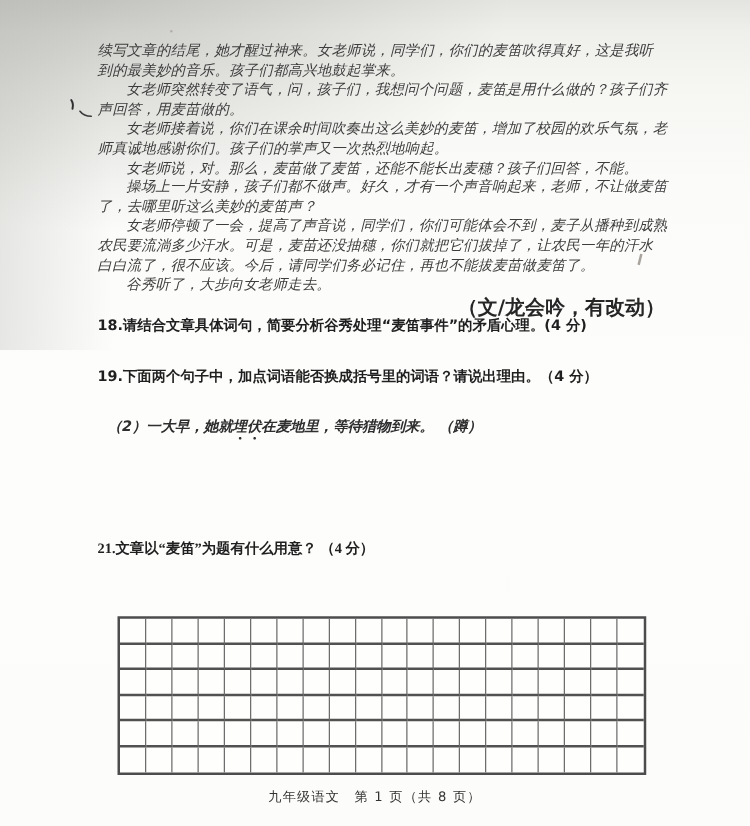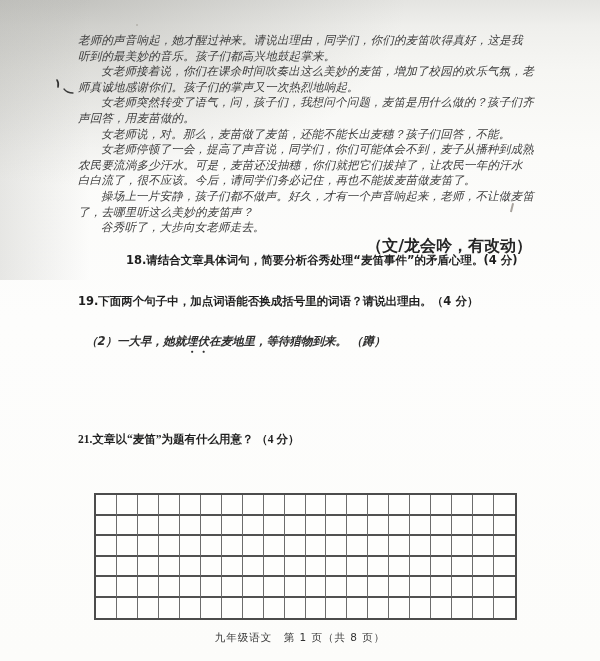--- a/index.html
+++ b/index.html
@@ -78,31 +78,31 @@
 
   <svg class="ink-mark" width="24" height="22">
     <path d="M5,3 q2,3 1,7" stroke="#2f2f2f" stroke-width="1.6" fill="none" stroke-linecap="round"></path>
     <path d="M12,12 q3,4 9,4" stroke="#3a3a3a" stroke-width="1.3" fill="none" stroke-linecap="round"></path>
   </svg>
   <div class="faint-stroke"></div>
   <div class="speck" style="left:136px;top:24px;"></div>
   <div class="speck" style="left:404px;top:75px;"></div>
 
   <div class="passage">
-    <p class="no-indent">老师的声音响起，她才醒过神来。请说出理由，同学们，你们的麦笛吹得真好，这是我听到的最美妙的音乐。孩子们都高兴地鼓起掌来。</p>
+    <p class="no-indent">续写文章的结尾，她才醒过神来。女老师说，同学们，你们的麦笛吹得真好，这是我听到的最美妙的音乐。孩子们都高兴地鼓起掌来。</p>
+    <p>女老师突然转变了语气，问，孩子们，我想问个问题，麦笛是用什么做的？孩子们齐声回答，用麦苗做的。</p>
     <p>女老师接着说，你们在课余时间吹奏出这么美妙的麦笛，增加了校园的欢乐气氛，老师真诚地感谢你们。孩子们的掌声又一次热烈地响起。</p>
-    <p>女老师突然转变了语气，问，孩子们，我想问个问题，麦笛是用什么做的？孩子们齐声回答，用麦苗做的。</p>
     <p>女老师说，对。那么，麦苗做了麦笛，还能不能长出麦穗？孩子们回答，不能。</p>
+    <p>操场上一片安静，孩子们都不做声。好久，才有一个声音响起来，老师，不让做麦笛了，去哪里听这么美妙的麦笛声？</p>
     <p>女老师停顿了一会，提高了声音说，同学们，你们可能体会不到，麦子从播种到成熟农民要流淌多少汗水。可是，麦苗还没抽穗，你们就把它们拔掉了，让农民一年的汗水白白流了，很不应该。今后，请同学们务必记住，再也不能拔麦苗做麦笛了。</p>
-    <p>操场上一片安静，孩子们都不做声。好久，才有一个声音响起来，老师，不让做麦笛了，去哪里听这么美妙的麦笛声？</p>
     <p>谷秀听了，大步向女老师走去。</p>
   </div>
   <div class="attribution">（文/龙会吟，有改动）</div>
 
-  <div class="q" style="top:253px;margin-left:48px;">18.请结合文章具体词句，简要分析谷秀处理“麦笛事件”的矛盾心理。(4 分)</div>
+  <div class="q" style="top:253px;">18.请结合文章具体词句，简要分析谷秀处理“麦笛事件”的矛盾心理。(4 分)</div>
   <div class="q" style="top:294px;">19.下面两个句子中，加点词语能否换成括号里的词语？请说出理由。（4 分）</div>
 
 
   <div class="sub" style="top:334px;">
     <span>（2）一大早，她就</span><span class="emph">埋伏</span><span>在麦地里，等待猎物到来。 （蹲）</span>
   </div>
 
   <div class="q" style="top:432px;font-family:Liberation Serif, serif;">21.文章以“麦笛”为题有什么用意？ （4 分）</div>
 
   <div class="grid" style="grid-template-columns: repeat(20, 1fr); grid-template-rows: repeat(6, 1fr);">

